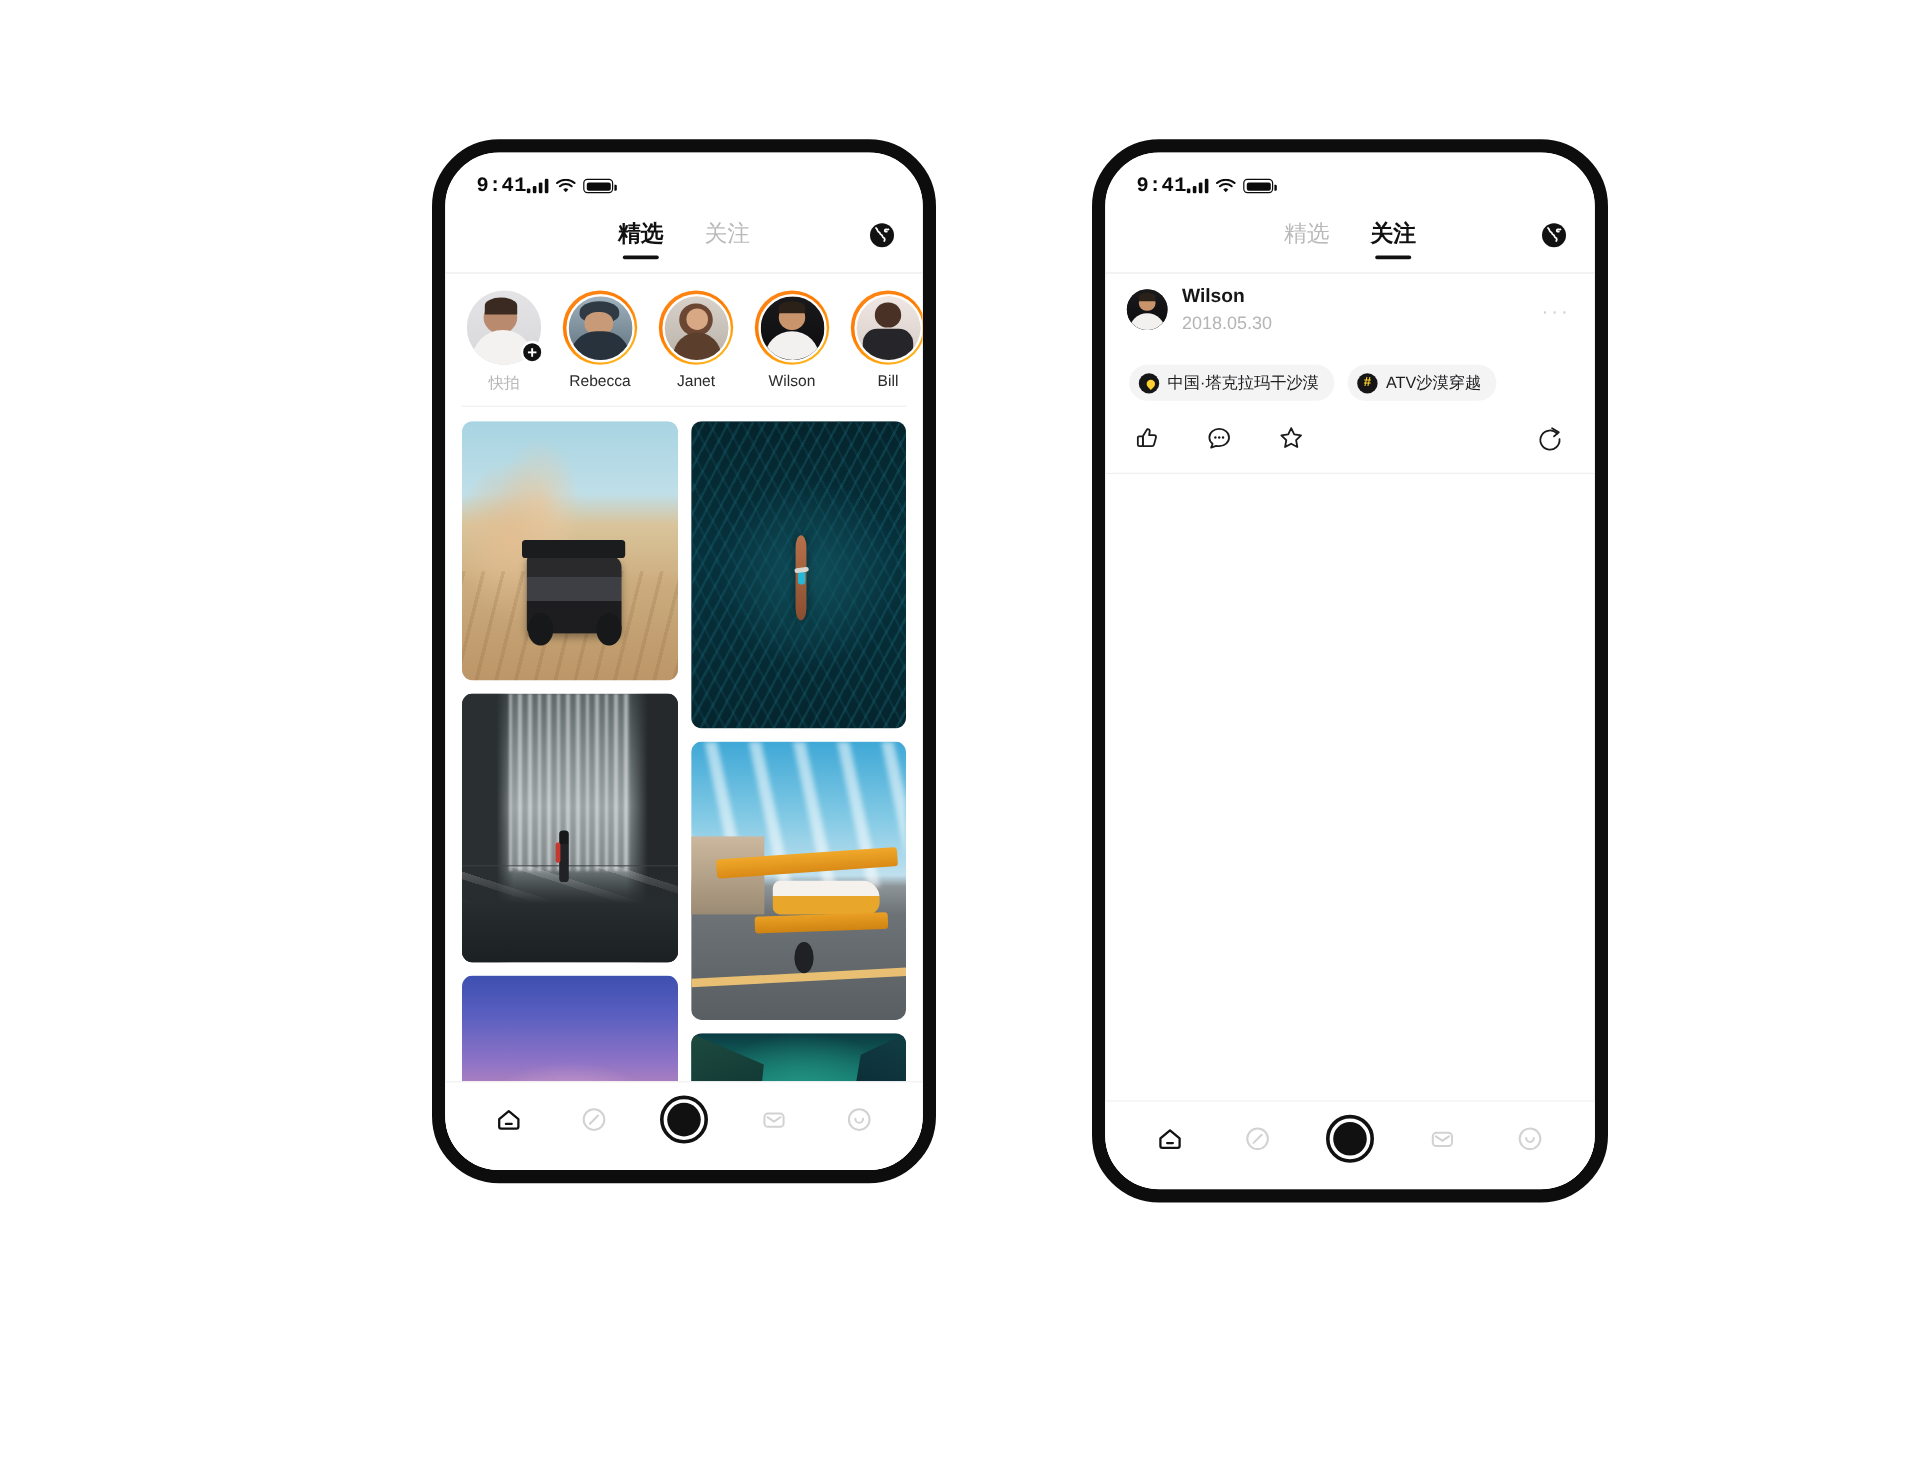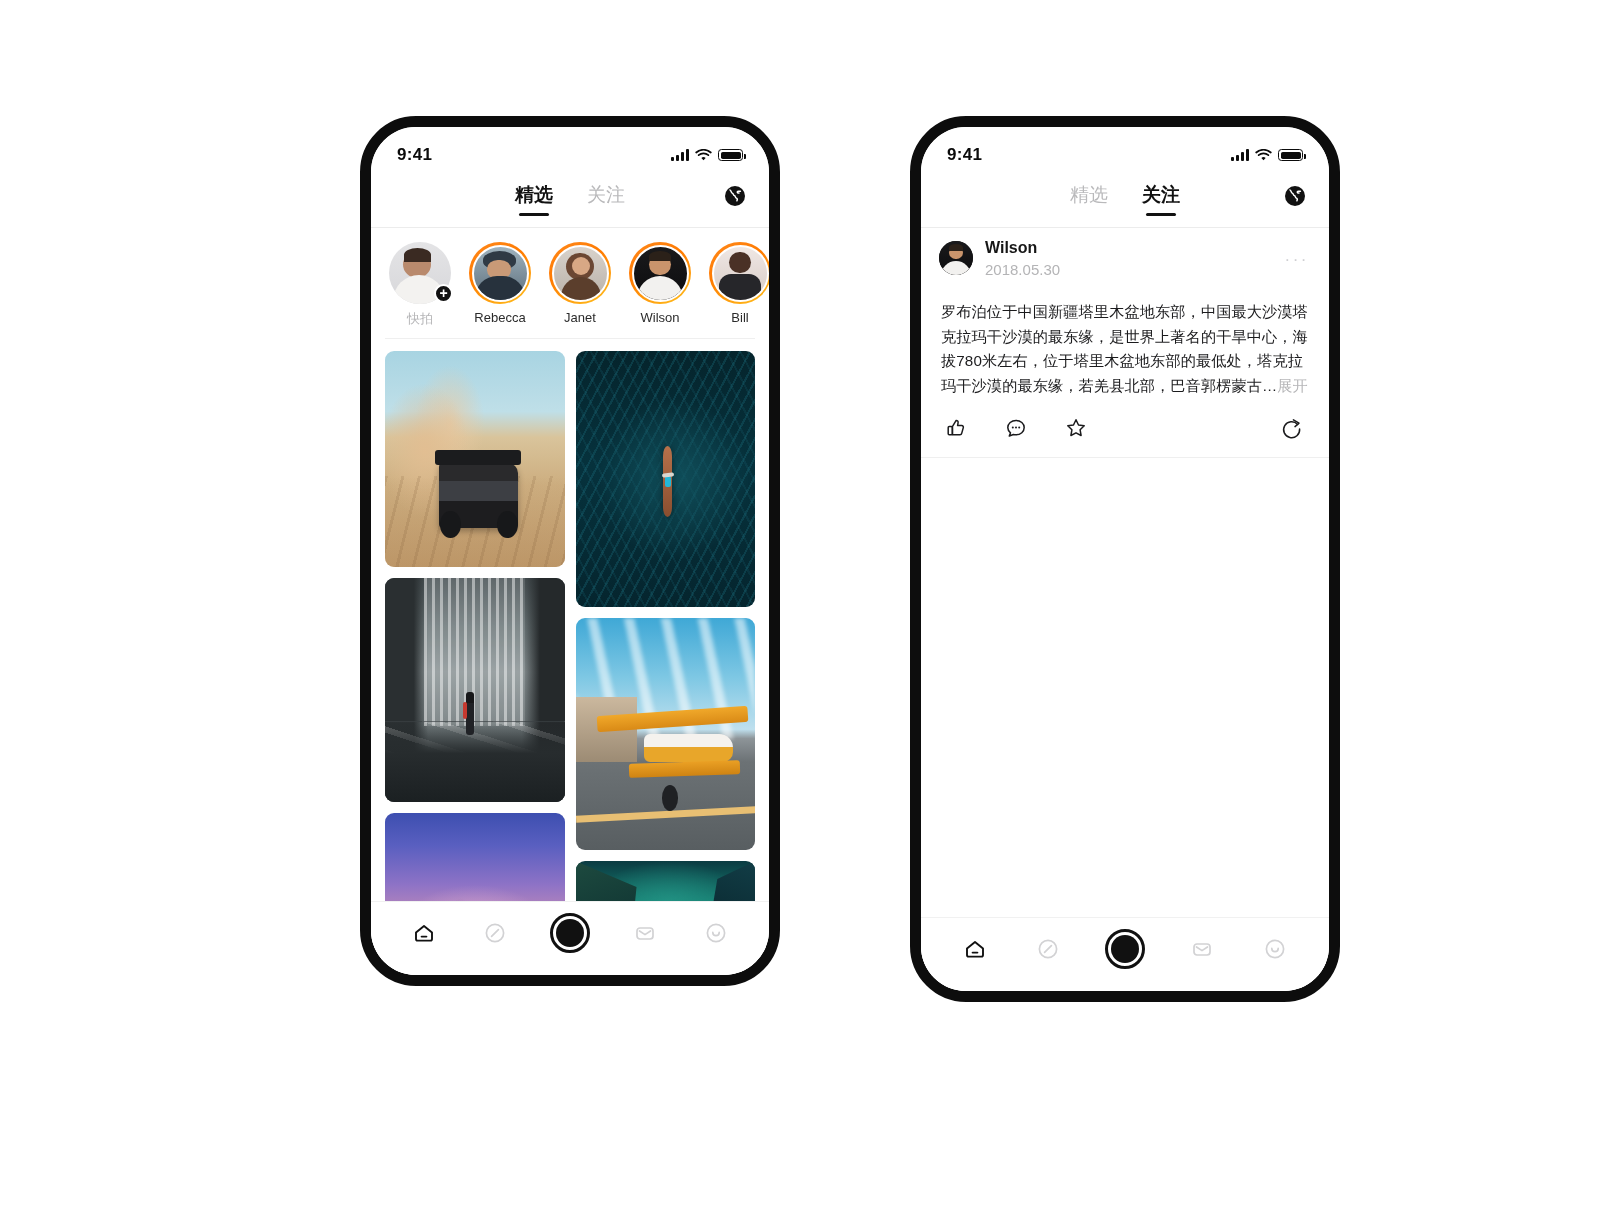--- a/index.html
+++ b/index.html
@@ -19,21 +19,21 @@
     background: #ffffff;
     overflow: hidden;
   }
   .phone-left  { left: 360px; top: 116px; width: 420px; height: 870px; }
   .phone-right { left: 910px; top: 116px; width: 430px; height: 886px; }
   .screen { position: relative; width: 100%; height: 100%; background: #fff; overflow: hidden; }
 
   
   .statusbar {
     height: 46px; display: flex; align-items: center;
-    justify-content: space-between; padding: 10px 26px 0 26px;
+    justify-content: flex-start; padding: 10px 26px 0 26px; font-family: Liberation Mono, monospace;
   }
   .st-time { font-size: 17px; font-weight: 700; color: #0b0b0b; letter-spacing: .3px; }
   .st-right { display: flex; align-items: center; gap: 6px; }
   .sig { display: flex; align-items: flex-end; gap: 2px; height: 12px; }
   .sig i { display: block; width: 3px; background: #0b0b0b; border-radius: 1px; }
   .sig i:nth-child(1){height:4px}.sig i:nth-child(2){height:6px}
   .sig i:nth-child(3){height:9px}.sig i:nth-child(4){height:12px}
   .batt { width: 25px; height: 12px; border: 1.6px solid #0b0b0b; border-radius: 3.5px; position: relative; }
   .batt::after { content:""; position:absolute; right:-4px; top:3.5px; width:2px;height:5px;background:#0b0b0b;border-radius:0 1px 1px 0;}
   .batt i { position:absolute; left:1.5px; top:1.5px; bottom:1.5px; right:1.5px; background:#0b0b0b; border-radius:1.8px;}
@@ -478,24 +478,31 @@
           <div style="position:absolute;left:6%;top:58%;width:88%;height:56%;border-radius:16px 16px 0 0;background:#f2f1ef"></div>
         </div>
         <div>
           <div class="post-name">Wilson</div>
           <div class="post-date">2018.05.30</div>
         </div>
         <span class="post-more">···</span>
       </div>
 
 
-
-      <div class="post-text">
-        <span>罗布泊位于中国新疆塔里木盆地东部，中国最大沙漠塔克拉玛干沙漠的最东缘，是世界上著名的干旱中心，海拔780米左右，位于塔里木盆地东部的最低处，塔克拉玛干沙漠的最东缘，若羌县北部，巴音郭楞蒙古…</span><span class="expand">展开</span>
-      </div>
+      <div class="tags">
+        <span class="tag">
+          <span class="tag-ic loc"></span>
+          <span>中国·塔克拉玛干沙漠</span>
+        </span>
+        <span class="tag">
+          <span class="tag-ic hash">#</span>
+          <span>ATV沙漠穿越</span>
+        </span>
+      </div>
+
 
       <div class="actions">
         <span class="act">
           <svg width="26" height="26" viewBox="0 0 26 26">
               <path d="M9.4 11.6 13 5.6c1.5-.2 2.3.8 2.1 2l-.5 3h4.2c1.1 0 1.8 1 1.5 2l-1.6 5.8c-.2.8-.9 1.3-1.7 1.3H9.4z" fill="none" stroke="#1b1b1d" stroke-width="1.5" stroke-linejoin="round"></path>
               <rect x="5.2" y="11.6" width="4.2" height="8.1" rx="1" fill="none" stroke="#1b1b1d" stroke-width="1.5"></rect>
             </svg>
         </span>
         <span class="act">
           <svg width="26" height="26" viewBox="0 0 26 26">

